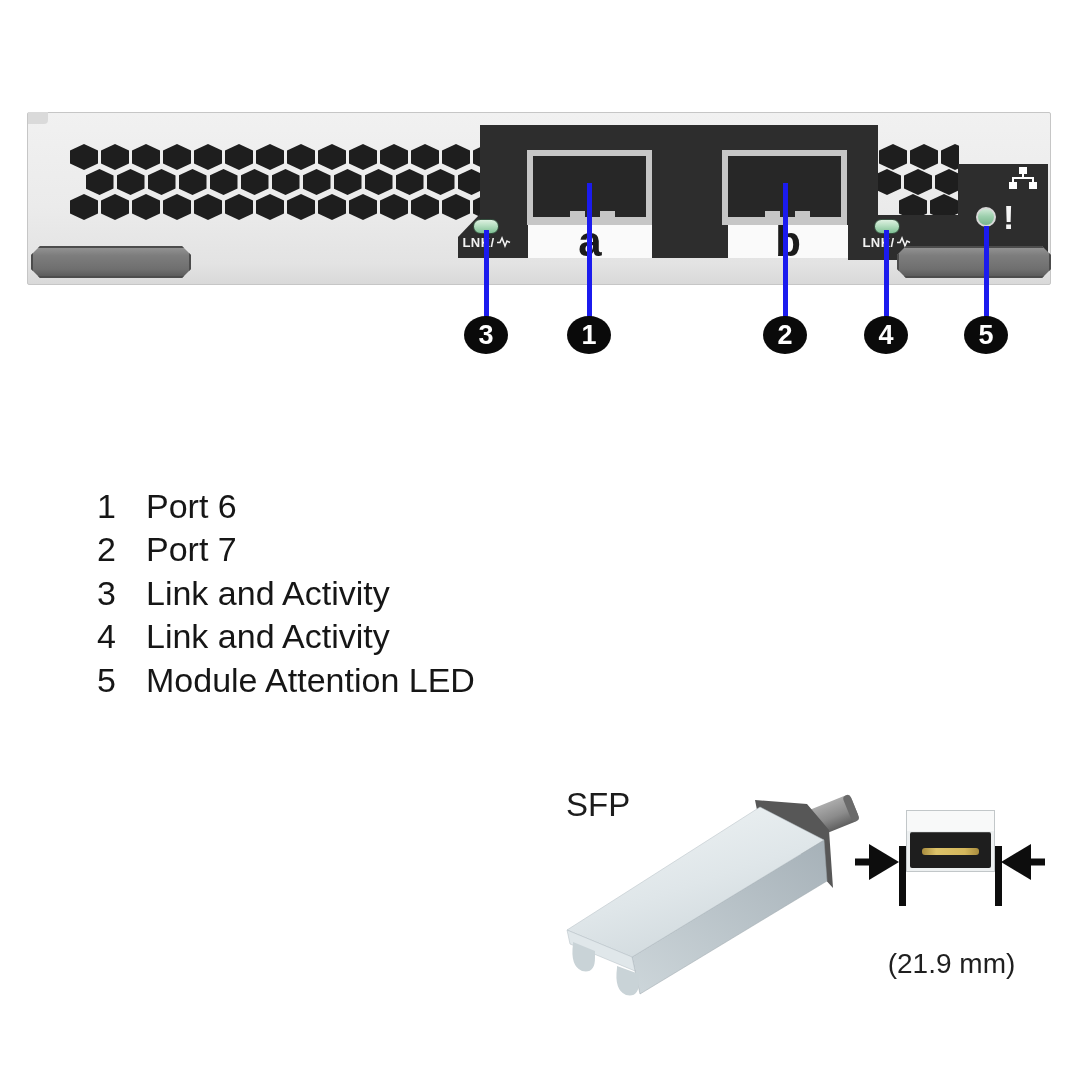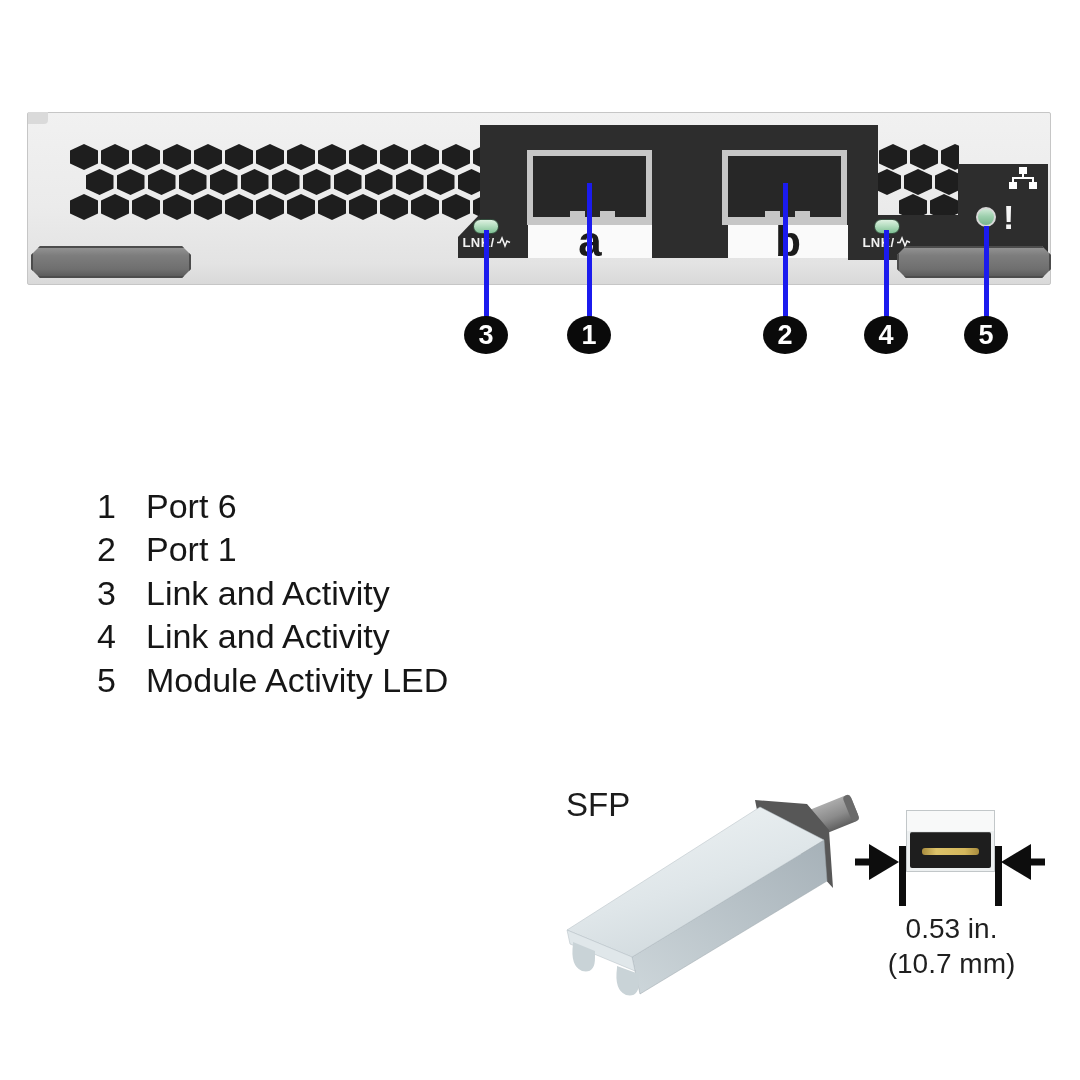--- a/index.html
+++ b/index.html
@@ -225,33 +225,33 @@
       <div class="callout-circle" style="left: 964px; top: 316px;">5</div>
     </div>
 
   <div class="abs legend" id="legend">
       <div class="legend-row">
         <span class="legend-num">1</span>
         <span class="legend-label">Port 6</span>
       </div>
       <div class="legend-row">
         <span class="legend-num">2</span>
-        <span class="legend-label">Port 1</span>
+        <span class="legend-label">Port 7</span>
       </div>
       <div class="legend-row">
         <span class="legend-num">3</span>
         <span class="legend-label">Link and Activity</span>
       </div>
       <div class="legend-row">
         <span class="legend-num">4</span>
         <span class="legend-label">Link and Activity</span>
       </div>
       <div class="legend-row">
         <span class="legend-num">5</span>
-        <span class="legend-label">Module Activity LED</span>
+        <span class="legend-label">Module Attention LED</span>
       </div>
     </div>
 
   <div class="abs sfp-title">SFP</div>
   <svg class="abs sfp-svg" width="310" height="235" viewBox="0 0 310 235">
     <defs>
       <linearGradient id="gTop" x1="0%" y1="0%" x2="55%" y2="100%">
         <stop offset="0%" stop-color="#f1f5f6"></stop>
           <stop offset="60%" stop-color="#dfe6e9"></stop>
         <stop offset="100%" stop-color="#cfd8dc"></stop>
@@ -287,16 +287,15 @@
   <div class="abs dim-bar bar-left"></div>
   <div class="abs dim-bar bar-right"></div>
   <svg class="abs dim-arrow arrow-left" width="45" height="36" viewBox="0 0 45 36">
     <rect x="0" y="14.5" width="15" height="7" fill="#0d0d0d"></rect>
     <polygon points="14,0 44,18 14,36" fill="#0d0d0d"></polygon>
   </svg>
   <svg class="abs dim-arrow arrow-right" width="45" height="36" viewBox="0 0 45 36">
     <polygon points="31,0 1,18 31,36" fill="#0d0d0d"></polygon>
     <rect x="30" y="14.5" width="15" height="7" fill="#0d0d0d"></rect>
   </svg>
-  <div class="abs dim-text dim-in">0.53 in.</div>
-  <div class="abs dim-text dim-mm">(10.7 mm)</div>
+  <div class="abs dim-text dim-mm">(21.9 mm)</div>
 
 </div>
 
 </body></html>

